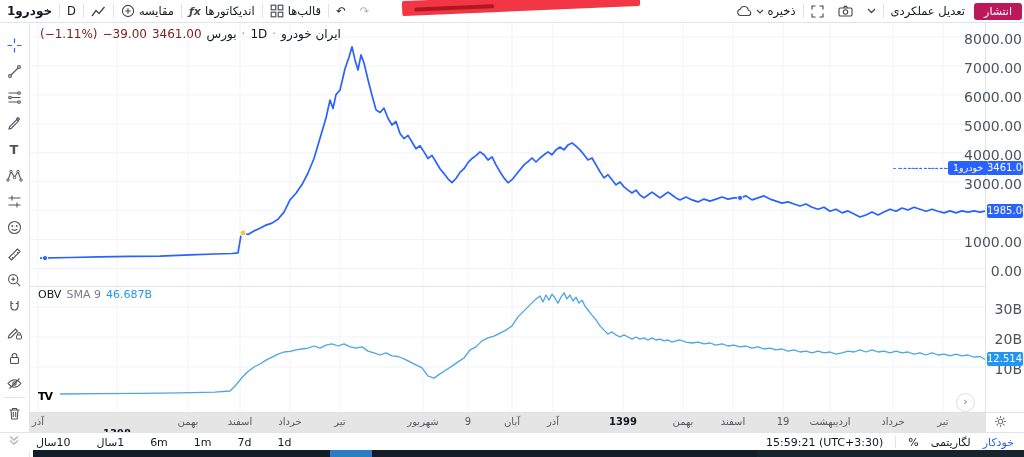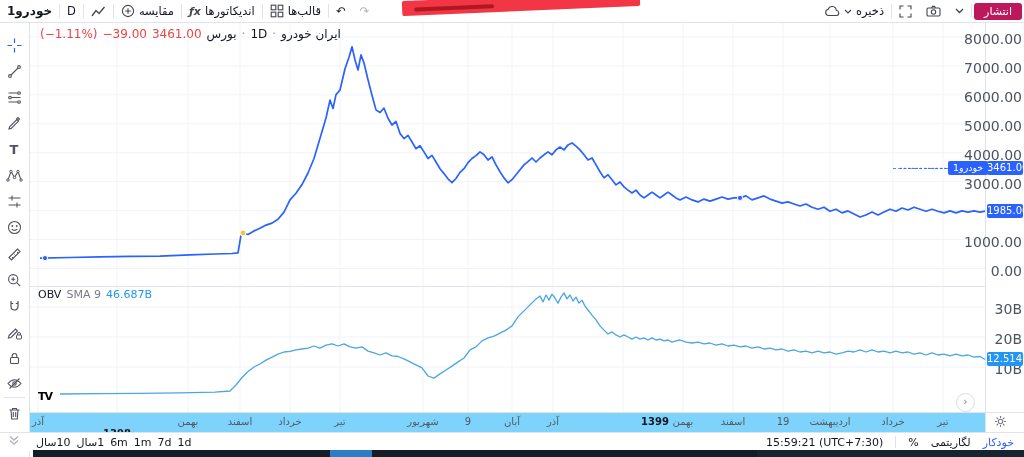--- a/index.html
+++ b/index.html
@@ -20,46 +20,46 @@
           transform:rotate(-2.5deg);border-radius:2px;z-index:40;overflow:hidden;}
   .ribbon i{position:absolute;left:12px;top:7px;width:80px;height:4px;background:rgba(120,0,0,.55);border-radius:2px;}
   
   #sidebar{position:absolute;top:22px;left:0;bottom:0;width:29px;background:#fff;border-right:1px solid #e0e3eb;z-index:20;}
   .side-btn{position:absolute;left:3px;width:22px;height:22px;display:flex;align-items:center;justify-content:center;cursor:pointer;}
   .side-sep{position:absolute;left:4px;width:21px;height:1px;background:#e0e3eb;}
   svg.ic{display:block;}
   
   #legend{position:absolute;top:27px;left:40px;z-index:15;direction:rtl;display:flex;align-items:center;
           gap:5px;font-size:12px;white-space:nowrap;}
-  #legend .num{direction:ltr;unicode-bidi:embed;color:#ef4444;}
+  #legend .num{direction:ltr;unicode-bidi:embed;color:#7f1d1d;}
   #legend .dot{color:#9598a1;}
   #obv-legend{position:absolute;top:288px;left:38px;z-index:15;display:flex;gap:5px;font-size:11px;align-items:center;}
   
   #price-axis{position:absolute;left:985px;top:22px;width:39px;bottom:25px;border-left:1px solid #e0e3eb;background:#fff;z-index:10;}
   .pa-label{position:absolute;right:3px;font-size:14px;color:#4c525e;white-space:nowrap;}
   .pa-badge{position:absolute;left:1px;width:36px;height:14px;line-height:14px;text-align:center;
             color:#fff;font-size:10px;border-radius:2px;z-index:12;}
   #sym-tag{position:absolute;left:948px;height:14px;line-height:14px;background:#2962ff;color:#fff;
            font-size:9.5px;padding:0 5px;border-radius:2px;z-index:12;}
   #price-dotline{position:absolute;left:893px;width:55px;border-top:1px dashed #2962ff;opacity:.8;z-index:9;}
-  #time-axis{position:absolute;left:30px;top:412px;width:955px;height:20px;background:#7dd3fc;z-index:10;}
+  #time-axis{position:absolute;left:30px;top:412px;width:955px;height:20px;background:#e5e5e5;z-index:10;}
   .ta-label{position:absolute;top:4px;transform:translateX(-50%);font-size:10px;color:#55585f;white-space:nowrap;}
   .ta-label.bold{font-weight:bold;color:#131722;}
   #axis-topline{position:absolute;left:30px;right:0;top:412px;height:1px;background:#e0e3eb;z-index:11;}
   #pane-divider{position:absolute;left:30px;right:0;top:286px;height:1px;background:#e0e3eb;z-index:8;cursor:row-resize;}
   
   #gfx{position:absolute;left:30px;top:22px;z-index:5;}
   #goto-btn{position:absolute;left:956px;top:393px;width:17px;height:17px;border:1px solid #dbdee6;border-radius:50%;
             background:#fff;color:#787b86;font-size:11px;line-height:15px;text-align:center;z-index:12;cursor:pointer;}
   #axis-gear{position:absolute;left:994px;top:415px;z-index:12;cursor:pointer;}
   #tv-logo{position:absolute;left:38px;top:390px;z-index:12;font-weight:bold;font-size:11px;color:#000;cursor:pointer;letter-spacing:-1px;}
   
   #bottombar{position:absolute;left:0;right:0;top:432px;height:18px;background:#fff;border-top:1px solid #e0e3eb;
              display:flex;align-items:center;justify-content:space-between;font-size:11px;z-index:20;}
-  #ranges{display:flex;align-items:center;gap:6px;padding-left:36px;}
+  #ranges{display:flex;align-items:center;gap:26px;padding-left:36px;}
   #ranges span{cursor:pointer;direction:rtl;unicode-bidi:embed;color:#131722;}
   #bb-right{display:flex;align-items:center;gap:12px;padding-right:10px;}
   #bb-right .vsep{width:1px;height:12px;background:#e0e3eb;}
   .blue-text{color:#2962ff;}
   #collapse-btn{position:absolute;left:7px;top:433px;z-index:25;cursor:pointer;}
   
   #taskbar{position:absolute;left:33px;right:0;top:450px;height:7px;background:#121d27;z-index:30;}
   #taskbar .seg-blue{position:absolute;left:297px;width:42px;top:0;height:7px;background:#2e7cc3;}
   #taskbar .seg-teal{position:absolute;left:724px;right:0;top:0;height:7px;background:#16242e;}
 </style>
@@ -130,20 +130,21 @@
           <circle cx="7.5" cy="7" r="2.2" fill="none" stroke="#434651" stroke-width="1.1"></circle>
           <path d="M5.5 3l1-1.6h2l1 1.6" fill="none" stroke="#434651" stroke-width="1.1"></path>
         </svg>
     </div>
     <div class="tb-btn">
       <svg class="ic" width="9" height="6" viewBox="0 0 9 6">
           <polyline points="1,1 4.5,4.5 8,1" fill="none" stroke="#434651" stroke-width="1.3"></polyline>
         </svg>
     </div>
     <div class="tb-sep"></div>
+    <div class="tb-btn">تعدیل عملکردی</div>
     <div class="tb-btn blue-btn">انتشار</div>
   </div>
 </div>
 <div class="ribbon">
     <i></i>
   </div>
 
 <div id="sidebar">
   <div class="side-btn" style="top:12px">
     <svg class="ic" width="17" height="17" viewBox="0 0 17 17">
@@ -327,21 +328,21 @@
     <div class="ta-label" style="left: 8px;">آذر</div>
     <div class="ta-label bold" style="left: 87px; margin-top: 12px;">1398</div>
     <div class="ta-label" style="left: 158px;">بهمن</div>
     <div class="ta-label" style="left: 210px;">اسفند</div>
     <div class="ta-label" style="left: 260px;">خرداد</div>
     <div class="ta-label" style="left: 310px;">تیر</div>
     <div class="ta-label" style="left: 393px;">شهریور</div>
     <div class="ta-label" style="left: 438px;">9</div>
     <div class="ta-label" style="left: 482px;">آبان</div>
     <div class="ta-label" style="left: 523px;">آذر</div>
-    <div class="ta-label bold" style="left: 593px; margin-left: 32px;">1399</div>
+    <div class="ta-label bold" style="left: 593px;">1399</div>
     <div class="ta-label" style="left: 653px;">بهمن</div>
     <div class="ta-label" style="left: 703px;">اسفند</div>
     <div class="ta-label" style="left: 753px;">19</div>
     <div class="ta-label" style="left: 800px;">اردیبهشت</div>
     <div class="ta-label" style="left: 863px;">خرداد</div>
     <div class="ta-label" style="left: 913px;">تیر</div>
   </div>
 <div id="goto-btn">›</div>
 <svg id="axis-gear" width="13" height="13" viewBox="0 0 13 13">
     <g stroke="#787b86" fill="none" stroke-width="1.1">
@@ -354,21 +355,21 @@
 <div id="bottombar">
   <div id="ranges">
       <span>10سال</span>
       <span>1سال</span>
       <span>6m</span>
       <span>1m</span>
       <span>7d</span>
       <span>1d</span>
     </div>
   <div id="bb-right">
-    <span>15:59:21 (UTC+7:30)</span>
+    <span>15:59:21 (UTC+3:30)</span>
     <span class="vsep"></span>
     <span>%</span>
     <span>لگاریتمی</span>
     <span class="blue-text">خودکار</span>
   </div>
 </div>
 <svg id="collapse-btn" width="14" height="14" viewBox="0 0 14 14">
     <g fill="none" stroke="#b2b5be" stroke-width="1.4">
       <polyline points="3,3.5 7,7 11,3.5"></polyline>
       <polyline points="3,7.5 7,11 11,7.5"></polyline>

